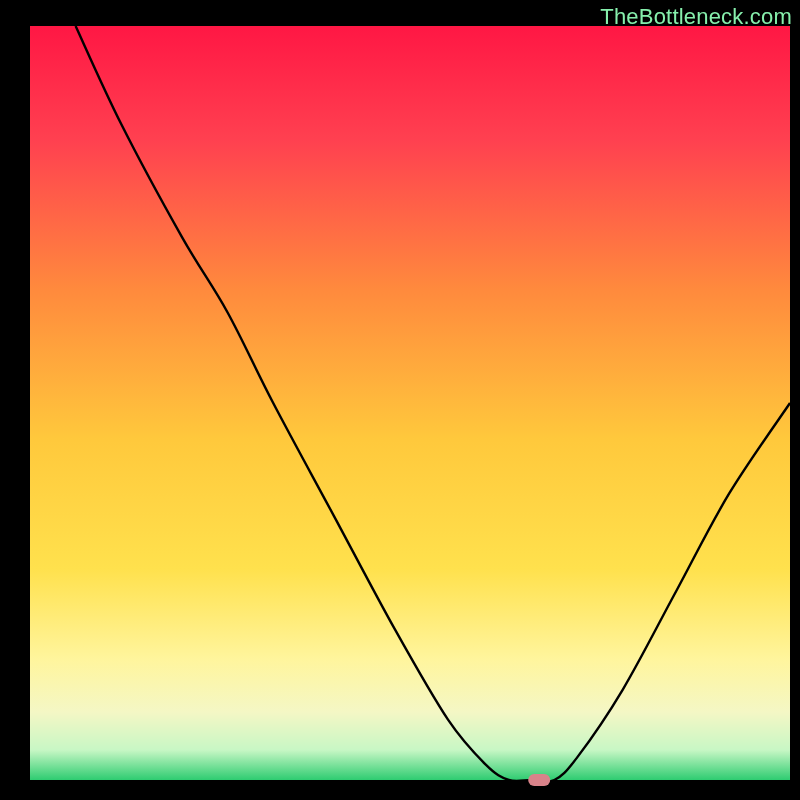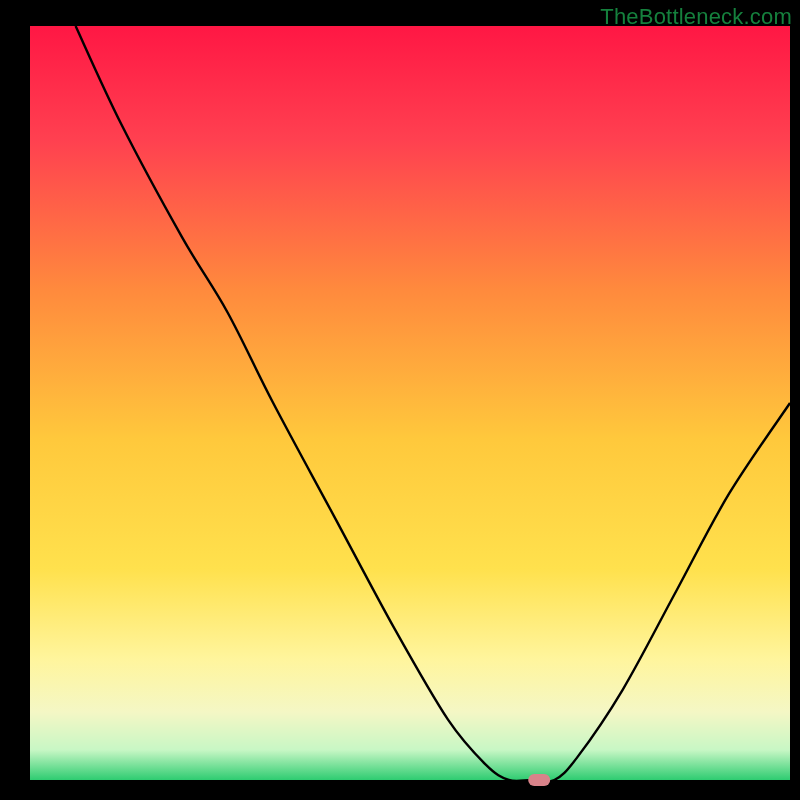--- a/index.html
+++ b/index.html
@@ -15,21 +15,21 @@
     position: absolute;
     top: 0;
     left: 0;
     width: 800px;
     height: 800px;
   }
   .watermark {
     position: absolute;
     top: 4px;
     right: 8px;
-    color: #15803d;
+    color: #86efac;
     font-size: 22px;
     font-weight: 500;
     z-index: 10;
     letter-spacing: 0.2px;
   }
   svg {
     display: block;
   }
 </style>
 </head>

